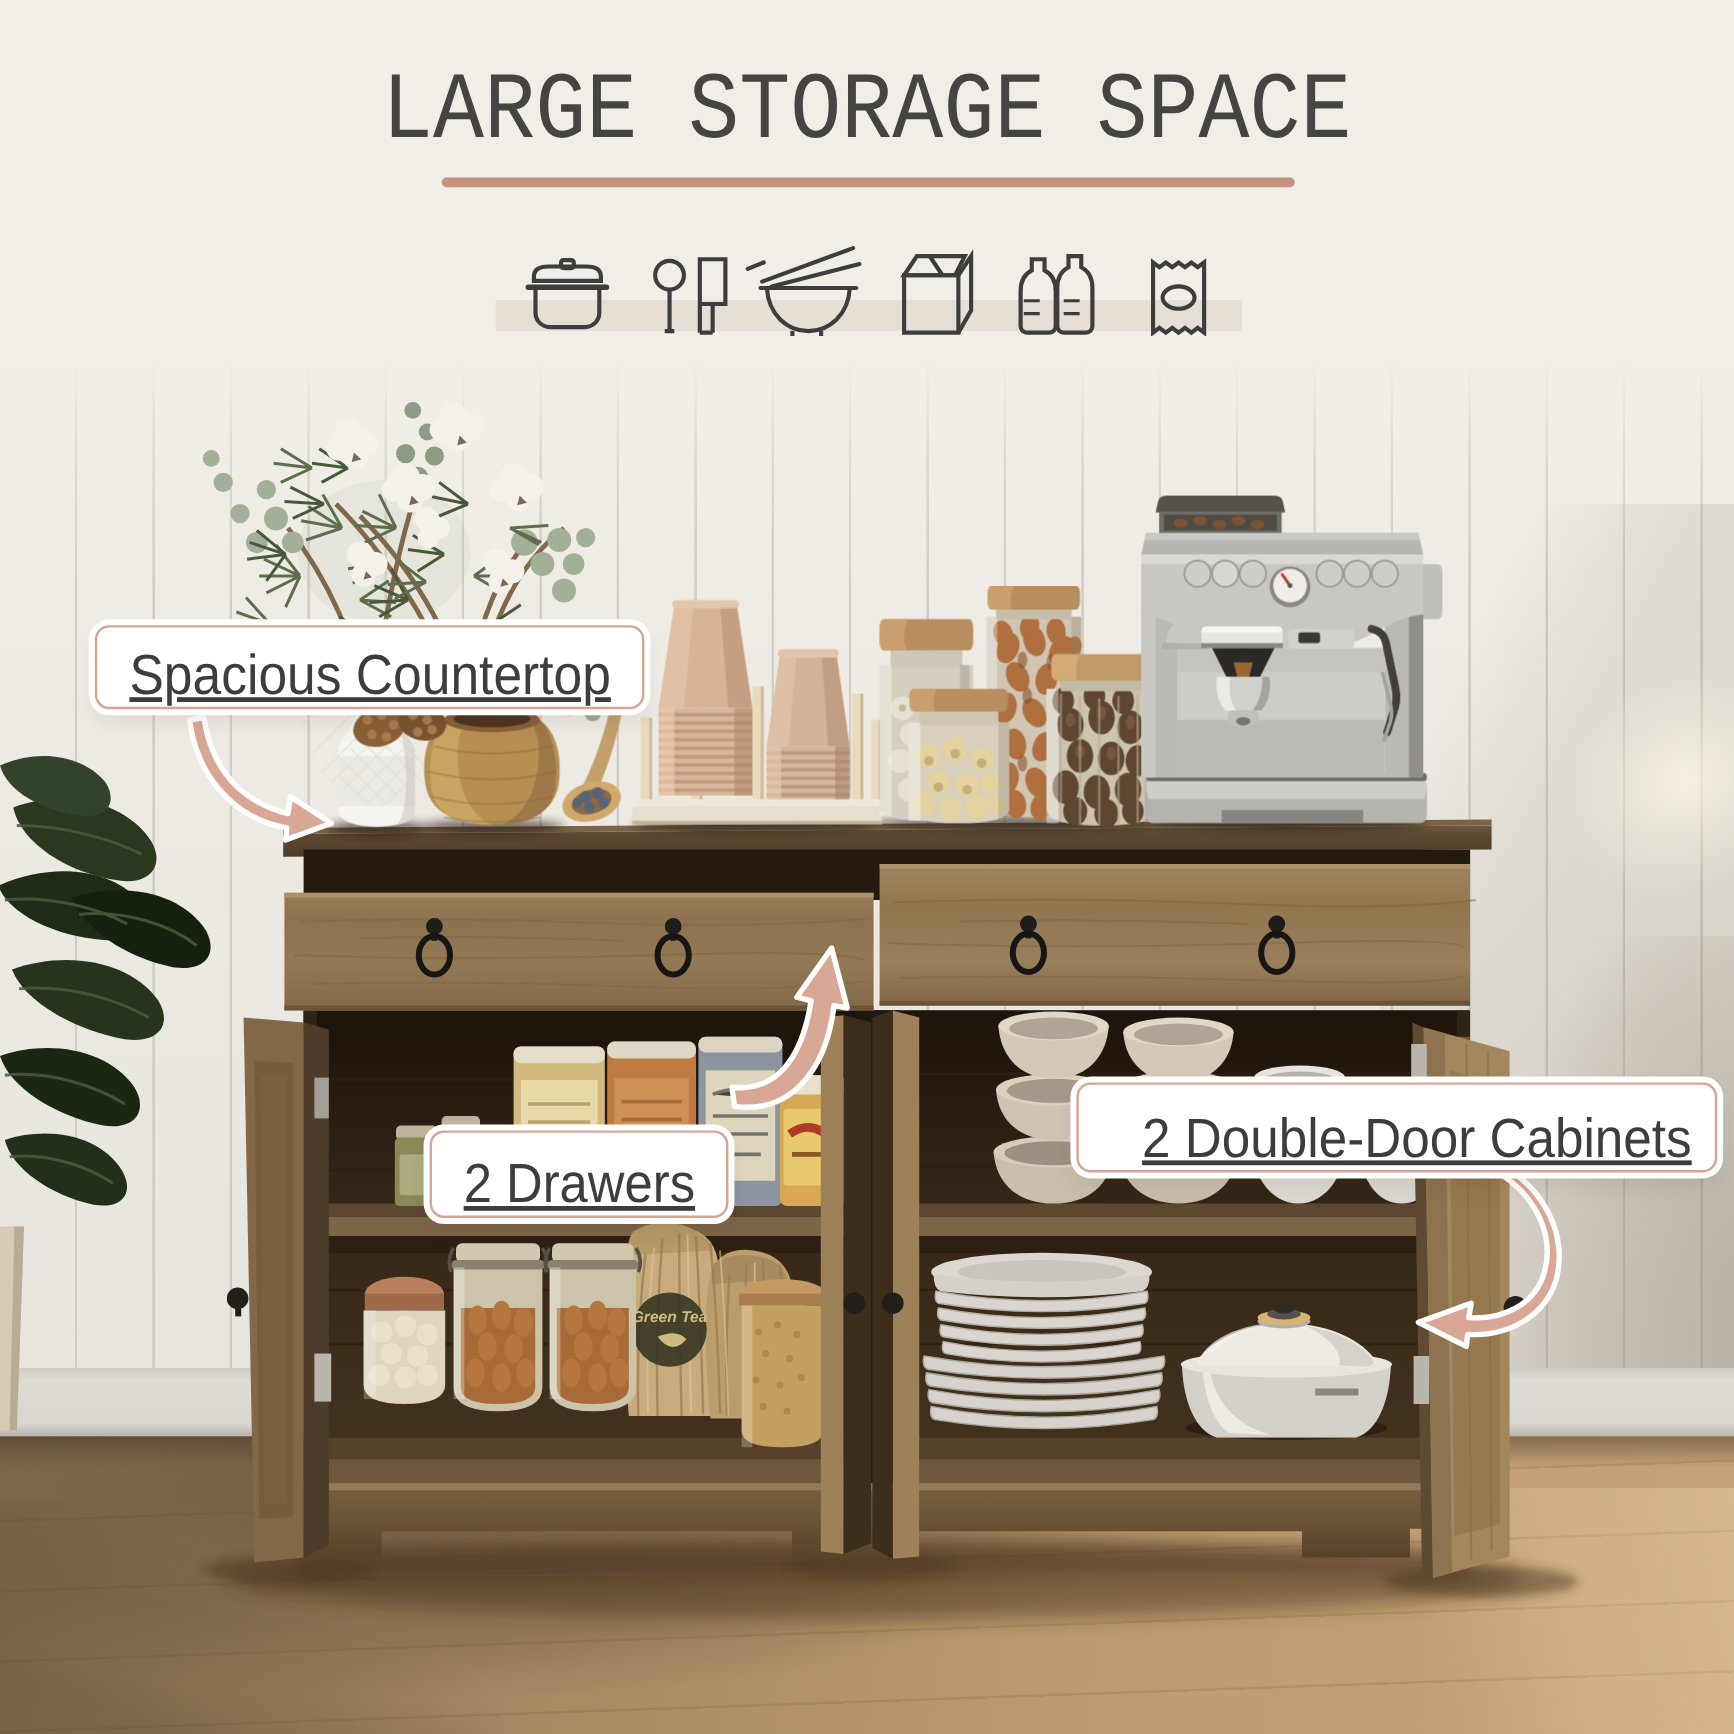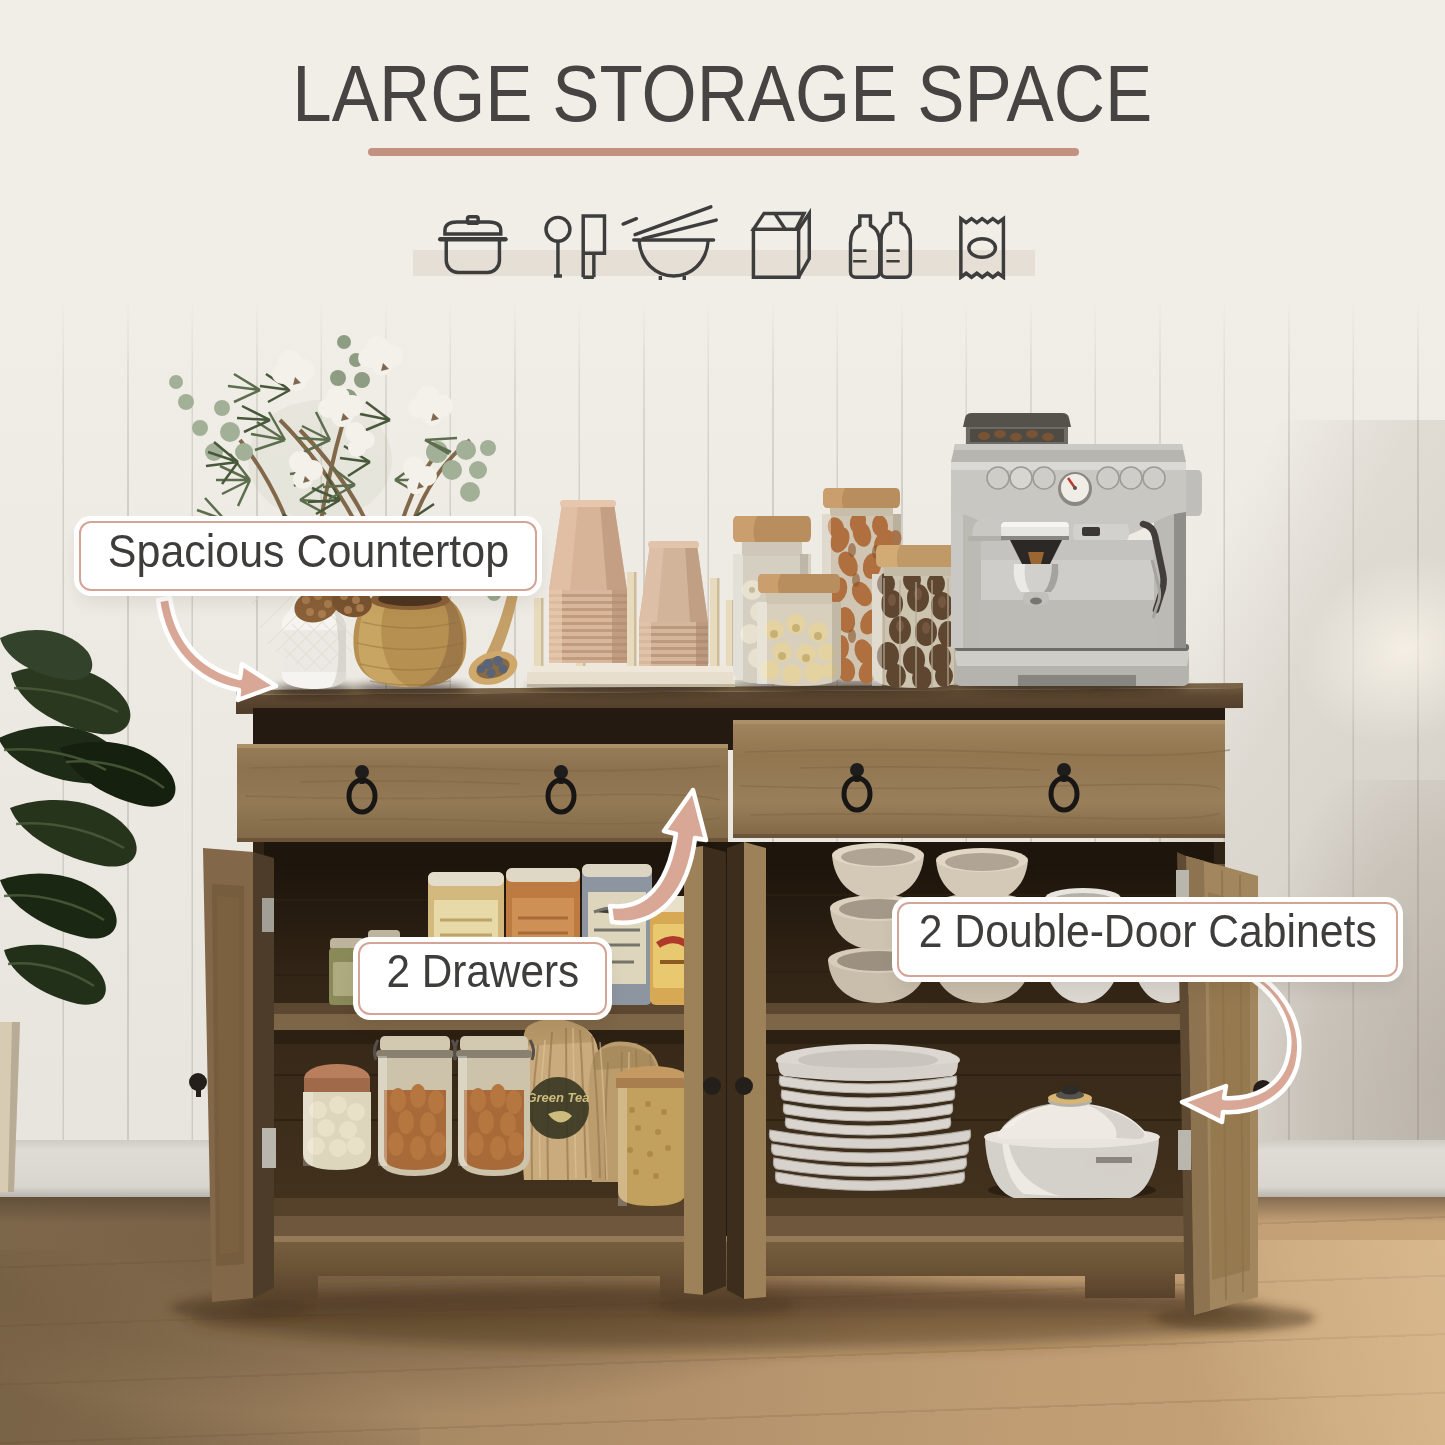--- a/index.html
+++ b/index.html
@@ -1,18 +1,18 @@
 <!DOCTYPE html>
 <html><head>
 <meta charset="utf-8">
 <style>
   html,body{margin:0;padding:0;}
   body{width:1445px;height:1445px;overflow:hidden;font-family:"Liberation Sans",sans-serif;position:relative;background:#f2efe8;}
   .abs{position:absolute;}
-  .label{position:absolute;background:#fff;border:2.5px solid #d4a496;border-radius:12px;box-shadow:0 0 0 5px #fff,0 10px 18px rgba(60,40,25,0.10);color:#3e3d3c;display:flex;align-items:flex-start;justify-content:center;white-space:nowrap;}
+  .label{position:absolute;background:#fff;border:2.5px solid #d4a496;border-radius:12px;box-shadow:0 0 0 5px #fff,0 10px 18px rgba(60,40,25,0.10);color:#3e3d3c;display:flex;align-items:flex-end;justify-content:center;white-space:nowrap;text-decoration:underline;}
 </style>
 </head>
 <body>
 
 <div class="abs" id="bgspeckle" style="left:0;top:0;width:1445px;height:1445px;background:#f1eee7;"></div>
 
 <div class="abs" id="wall" style="left:0;top:280px;width:1445px;height:917px;background:linear-gradient(180deg,#f1eee7 0%,#edeae3 40%,#e7e4dd 100%);"></div>
 
 <div class="abs" id="planks" style="left:0;top:300px;width:1445px;height:842px;background:repeating-linear-gradient(90deg,transparent 0px,transparent 62px,rgba(165,160,150,0.38) 63px,rgba(165,160,150,0.38) 64.5px);mask-image:linear-gradient(180deg,transparent 0,rgba(0,0,0,.7) 90px,#000 200px);-webkit-mask-image:linear-gradient(180deg,transparent 0,rgba(0,0,0,.7) 90px,#000 200px);"></div>
 
@@ -28,21 +28,21 @@
 <div class="abs" id="floorshadow" style="left:0;top:1197px;width:1000px;height:248px;background:radial-gradient(ellipse 75% 90% at 38% 18%,rgba(50,33,20,0.42) 0%,rgba(50,33,20,0.18) 55%,rgba(50,33,20,0) 78%);"></div>
 <div class="abs" id="floorwallshadow" style="left:0;top:1197px;width:1445px;height:26px;background:linear-gradient(180deg,rgba(70,55,42,0.5),rgba(70,55,42,0));"></div>
 
 <div class="abs" style="left:0;top:1250px;width:420px;height:195px;background:linear-gradient(205deg,rgba(60,42,26,0) 40%,rgba(60,42,26,0.28) 85%);"></div>
 
 <div class="abs" style="left:0;top:1210px;width:1445px;height:235px;background:
 repeating-linear-gradient(178deg,transparent 0px,transparent 56px,rgba(90,65,45,0.14) 57px,rgba(90,65,45,0.14) 58.5px);"></div>
 
 <div class="abs" id="floorlight" style="left:1050px;top:1240px;width:395px;height:205px;background:linear-gradient(75deg,rgba(255,225,180,0) 35%,rgba(255,228,185,0.2) 65%,rgba(255,232,190,0.3) 100%);"></div>
 
-<div class="abs" id="title" style="left:0;top:54px;width:1445px;text-align:center;font-size:79px;line-height:79px;color:#454442;white-space:nowrap;"><span style="display:inline-block;transform:scaleX(0.897);transform-origin:center;">LARGE STORAGE SPACE</span></div>
+<div class="abs" id="title" style="left:0;top:54px;width:1445px;text-align:center;font-size:79px;line-height:79px;color:#454442;white-space:nowrap;font-family:Liberation Mono, monospace;"><span style="display:inline-block;transform:scaleX(0.897);transform-origin:center;">LARGE STORAGE SPACE</span></div>
 
 <div class="abs" id="underline" style="left:368px;top:148px;width:711px;height:8px;background:#c29180;border-radius:4px;"></div>
 
 <div class="abs" id="iconstrip" style="left:413px;top:250px;width:622px;height:26px;background:#e6dfd5;"></div>
 
 <svg class="abs" id="icons" style="left:413px;top:200px;" width="625" height="80" viewBox="0 0 470 60" fill="none" stroke="#3d3d3d" stroke-width="2.6">
 
   <g>
     <rect x="41" y="12.5" width="8" height="5" rx="1.5"></rect>
     <path d="M24 25.5 v-2.5 q0,-6.5 9,-6.5 h24 q9,0 9,6.5 v2.5 z"></path>
@@ -1001,15 +1001,15 @@
   </svg>
 
 <div class="label" id="label1" style="left:79px;top:521px;width:454px;height:66px;font-size:47px;">
     <span style="display:inline-block;transform:scaleX(0.914);">Spacious Countertop</span>
   </div>
 
 <div class="label" id="label2" style="left:358px;top:894px;width:245px;height:69px;font-size:46px;margin-top:48px;">
     <span style="display:inline-block;transform:scaleX(0.92);">2 Drawers</span>
   </div>
 
-<div class="label" id="label3" style="left:897px;top:902px;width:497px;height:71px;font-size:46px;">
+<div class="label" id="label3" style="left:897px;top:902px;width:497px;height:71px;font-size:46px;padding-left:33px;">
     <span style="display:inline-block;transform:scaleX(0.928);">2 Double-Door Cabinets</span>
   </div>
 
 </body></html>

